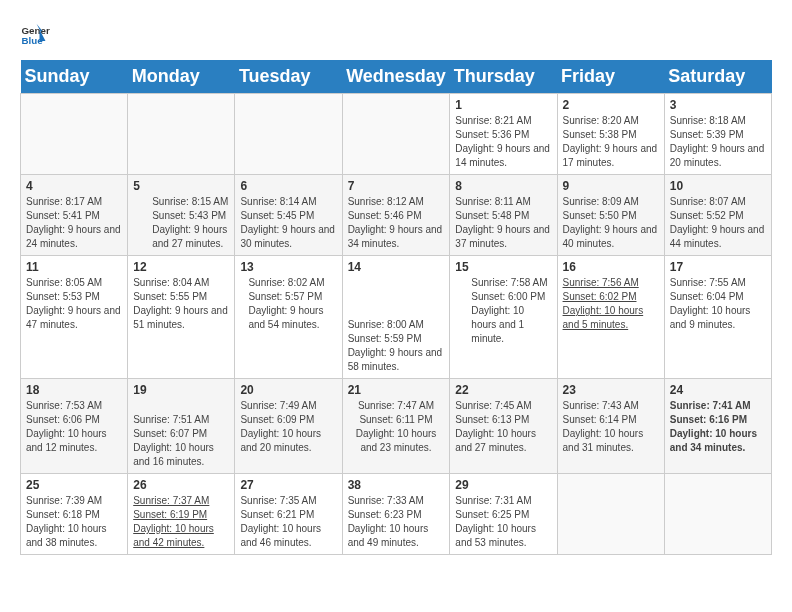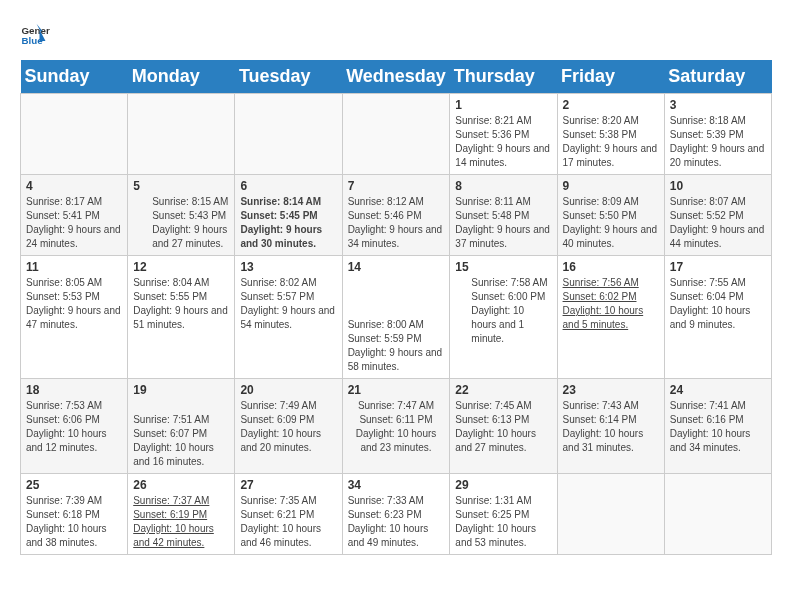--- a/index.html
+++ b/index.html
@@ -139,21 +139,21 @@
 Daylight: 9 hours and 24 minutes.</div>
         </td>
         <td>
           <span class="day-number">5</span>
           <div class="day-info" style="white-space: pre-line; margin-left: 19px;">Sunrise: 8:15 AM
 Sunset: 5:43 PM
 Daylight: 9 hours and 27 minutes.</div>
         </td>
         <td>
           <span class="day-number">6</span>
-          <div class="day-info" style="white-space: pre-line; font-weight: bold;">Sunrise: 8:14 AM
+          <div class="day-info" style="white-space: pre-line;">Sunrise: 8:14 AM
 Sunset: 5:45 PM
 Daylight: 9 hours and 30 minutes.</div>
         </td>
         <td>
           <span class="day-number">7</span>
           <div class="day-info" style="white-space: pre-line;">Sunrise: 8:12 AM
 Sunset: 5:46 PM
 Daylight: 9 hours and 34 minutes.</div>
         </td>
         <td>
@@ -183,21 +183,21 @@
 Daylight: 9 hours and 47 minutes.</div>
         </td>
         <td>
           <span class="day-number">12</span>
           <div class="day-info" style="white-space: pre-line;">Sunrise: 8:04 AM
 Sunset: 5:55 PM
 Daylight: 9 hours and 51 minutes.</div>
         </td>
         <td>
           <span class="day-number">13</span>
-          <div class="day-info" style="white-space: pre-line;">Sunrise: 8:02 AM
+          <div class="day-info" style="white-space: pre-line; margin-left: 8px;">Sunrise: 8:02 AM
 Sunset: 5:57 PM
 Daylight: 9 hours and 54 minutes.</div>
         </td>
         <td>
           <span class="day-number">14</span>
           <div class="day-info" style="white-space: pre-line; margin-top: 44px;">Sunrise: 8:00 AM
 Sunset: 5:59 PM
 Daylight: 9 hours and 58 minutes.</div>
         </td>
         <td>
@@ -251,21 +251,21 @@
 Daylight: 10 hours and 27 minutes.</div>
         </td>
         <td>
           <span class="day-number">23</span>
           <div class="day-info" style="white-space: pre-line;">Sunrise: 7:43 AM
 Sunset: 6:14 PM
 Daylight: 10 hours and 31 minutes.</div>
         </td>
         <td>
           <span class="day-number">24</span>
-          <div class="day-info" style="white-space: pre-line;">Sunrise: 7:41 AM
+          <div class="day-info" style="white-space: pre-line; font-weight: bold;">Sunrise: 7:41 AM
 Sunset: 6:16 PM
 Daylight: 10 hours and 34 minutes.</div>
         </td>
       </tr>
       <tr>
         <td>
           <span class="day-number">25</span>
           <div class="day-info" style="white-space: pre-line;">Sunrise: 7:39 AM
 Sunset: 6:18 PM
 Daylight: 10 hours and 38 minutes.</div>
@@ -276,28 +276,28 @@
 Sunset: 6:19 PM
 Daylight: 10 hours and 42 minutes.</div>
         </td>
         <td>
           <span class="day-number">27</span>
           <div class="day-info" style="white-space: pre-line;">Sunrise: 7:35 AM
 Sunset: 6:21 PM
 Daylight: 10 hours and 46 minutes.</div>
         </td>
         <td>
-          <span class="day-number">34</span>
+          <span class="day-number">38</span>
           <div class="day-info" style="white-space: pre-line;">Sunrise: 7:33 AM
 Sunset: 6:23 PM
 Daylight: 10 hours and 49 minutes.</div>
         </td>
         <td>
           <span class="day-number">29</span>
-          <div class="day-info" style="white-space: pre-line;">Sunrise: 1:31 AM
+          <div class="day-info" style="white-space: pre-line;">Sunrise: 7:31 AM
 Sunset: 6:25 PM
 Daylight: 10 hours and 53 minutes.</div>
         </td>
         <td class="empty-cell"></td>
         <td class="empty-cell"></td>
       </tr>
     </tbody>
 </table>
 
 </body></html>

